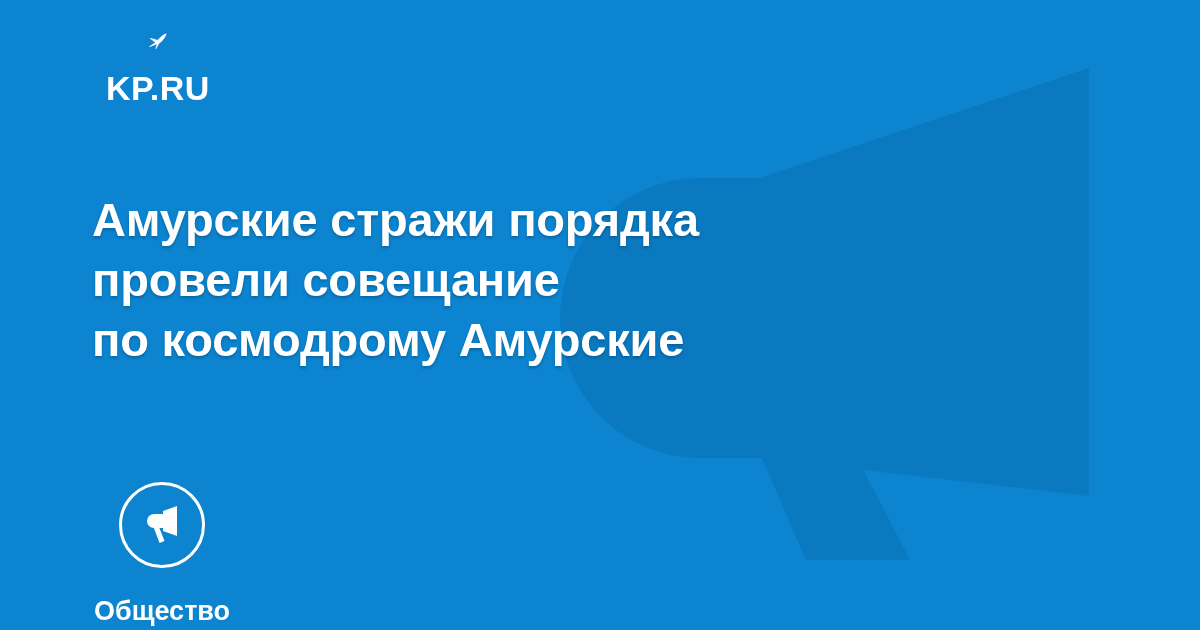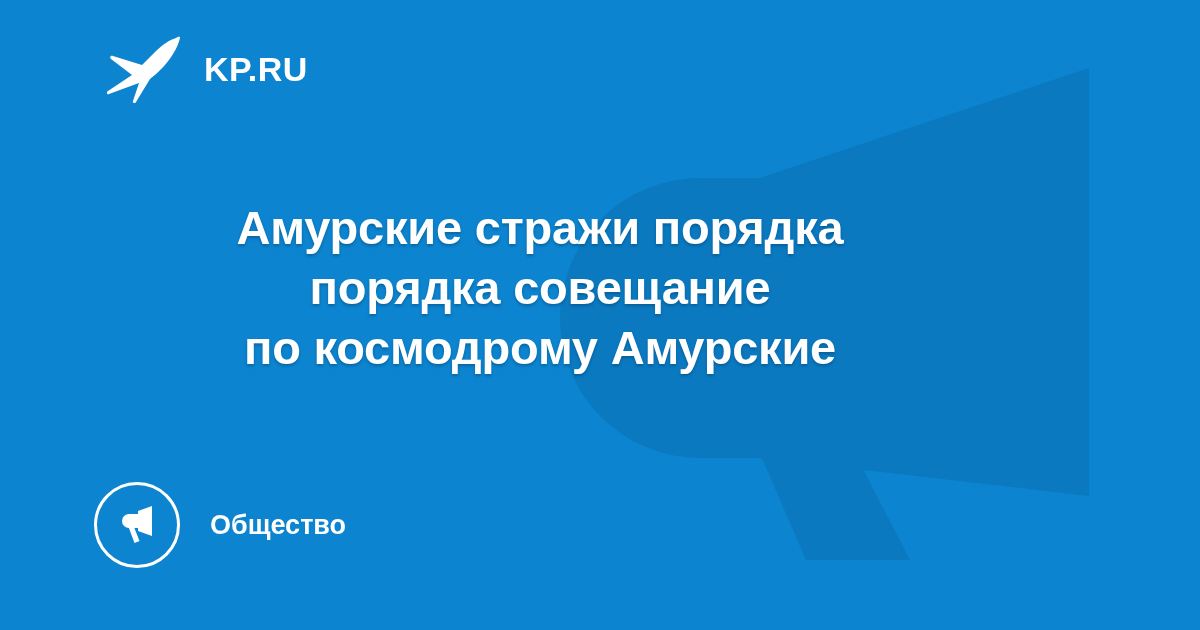--- a/index.html
+++ b/index.html
@@ -33,20 +33,21 @@
 
   
   .brand {
     position: absolute;
     left: 106px;
     top: 33px;
     display: flex;
     align-items: center;
     gap: 22px;
     height: 72px;
+    flex-direction: column;
   }
   .brand-mark {
     width: 76px;
     height: 68px;
     display: block;
   }
   .brand-name {
     color: #ffffff;
     font-size: 34px;
     font-weight: bold;
@@ -54,43 +55,43 @@
     line-height: 1;
     white-space: nowrap;
   }
 
   
   .headline {
     position: absolute;
     left: 88px;
     top: 186px;
     width: 880px;
-    margin: 12px;
+    margin: 4px;
     color: #ffffff;
     font-size: 47px;
     font-weight: bold;
     line-height: 60px;
     letter-spacing: -0.2px;
     text-shadow: 0 2px 3px rgba(0, 32, 60, 0.30);
-    text-align: center;
   }
   .headline-line {
     display: block;
     white-space: nowrap;
   }
 
   
   .category {
     position: absolute;
     left: 94px;
     top: 482px;
     display: flex;
     align-items: center;
     gap: 30px;
     height: 86px;
+    flex-direction: column;
   }
   .category-icon-ring {
     position: relative;
     width: 86px;
     height: 86px;
     border: 3px solid #ffffff;
     border-radius: 50%;
     box-sizing: border-box;
     flex: 0 0 auto;
   }
@@ -132,21 +133,21 @@
         <path d="M70 3 C63 5 56 10 49 17 L36 30 L7 21 C5 20 3 22 5 24 L26 40 L2 56
                  C0 57 1 60 3 59 L33 48 L27 66 C26 68 29 69 30 67 L44 44
                  C52 38 61 29 67 19 C71 13 73 7 74 3 C74 1 72 2 70 3 Z"></path>
       </g>
     </svg>
     <span class="brand-name">KP.RU</span>
   </div>
 
   <h1 class="headline">
     <span class="headline-line">Амурские стражи порядка</span>
-    <span class="headline-line">порядка совещание</span>
+    <span class="headline-line">провели совещание</span>
     <span class="headline-line">по космодрому Амурские</span>
   </h1>
 
   <div class="category">
     <span class="category-icon-ring">
       <svg width="46" height="46" viewBox="0 0 46 46" xmlns="http://www.w3.org/2000/svg" aria-hidden="true">
         <g fill="#ffffff">
 
           <path d="M24 9 L38 4 L38 34 L24 29 Z"></path>
 

